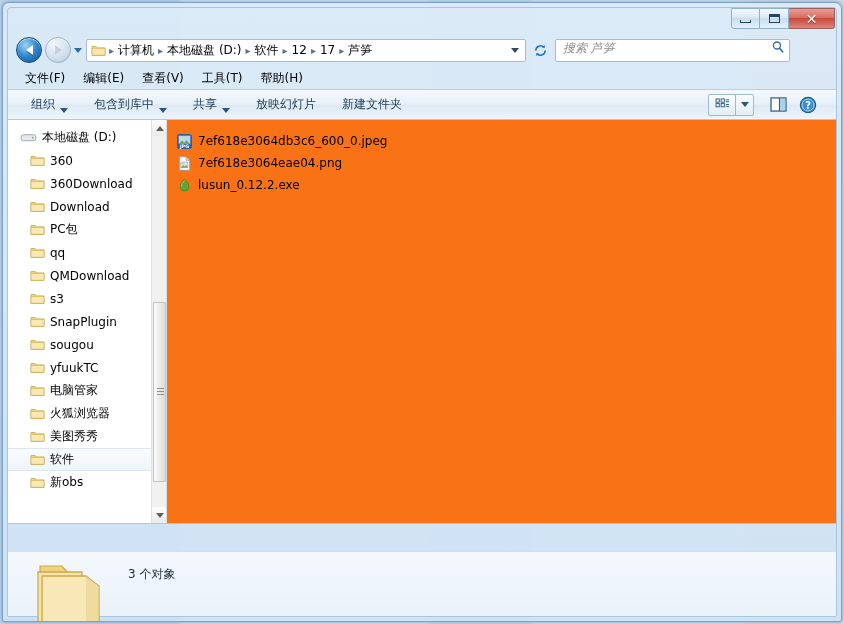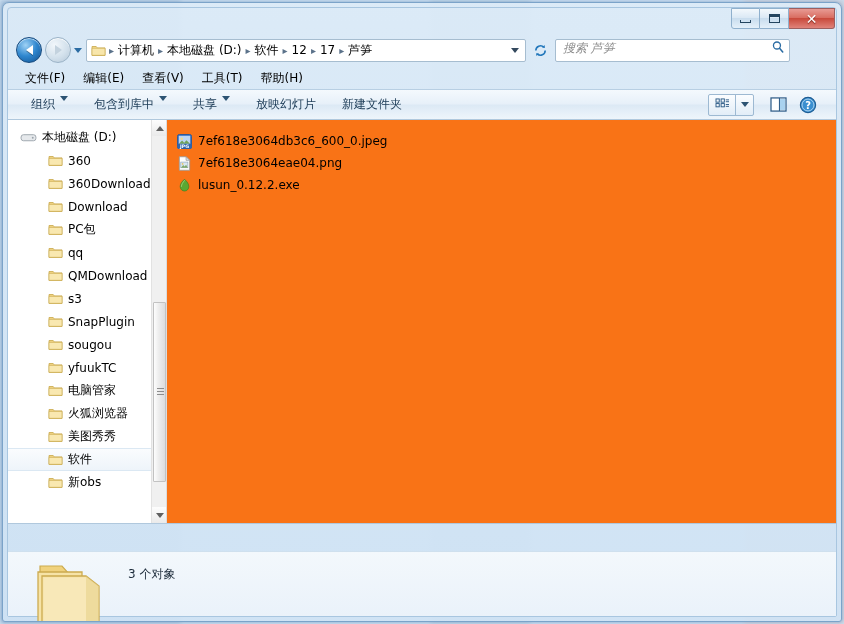--- a/index.html
+++ b/index.html
@@ -195,21 +195,21 @@
   
   #toolbar {
     position: absolute;
     left: 0; top: 82px; right: 0; height: 30px;
     display: flex; align-items: center;
     background: linear-gradient(180deg, #f4f9fd 0%, #e7f0f9 48%, #dce9f5 52%, #eef5fb 100%);
     border-bottom: 1px solid #b0c8dd;
     padding-left: 14px;
   }
   .tbitem {
-    display: flex; align-items: flex-start;
+    display: flex; align-items: flex-end;
     font-size: 12px; color: #1b3a55;
     padding: 3px 8px;
     margin-right: 8px;
     white-space: nowrap;
     border: 1px solid transparent;
     border-radius: 2px;
     font-family: Liberation Mono, monospace;
   }
   .tbcaret {
     margin-left: 5px;
@@ -259,21 +259,21 @@
     overflow: hidden;
   }
   #navlist {
     position: absolute;
     left: 0; top: 0; right: 14px; bottom: 0;
     padding-top: 6px;
   }
   .navrow {
     display: flex; align-items: center;
     height: 23px;
-    padding-left: 40px;
+    padding-left: 22px;
     font-size: 12px;
     color: #000;
     white-space: nowrap;
     overflow: hidden;
   }
   .navrow.root { padding-left: 12px; }
   .navrow.selected {
     background: linear-gradient(180deg,#fafcfe 0%, #eef4fa 100%);
     border: 1px solid #dbe8f3;
     border-left: none; border-right: none;

